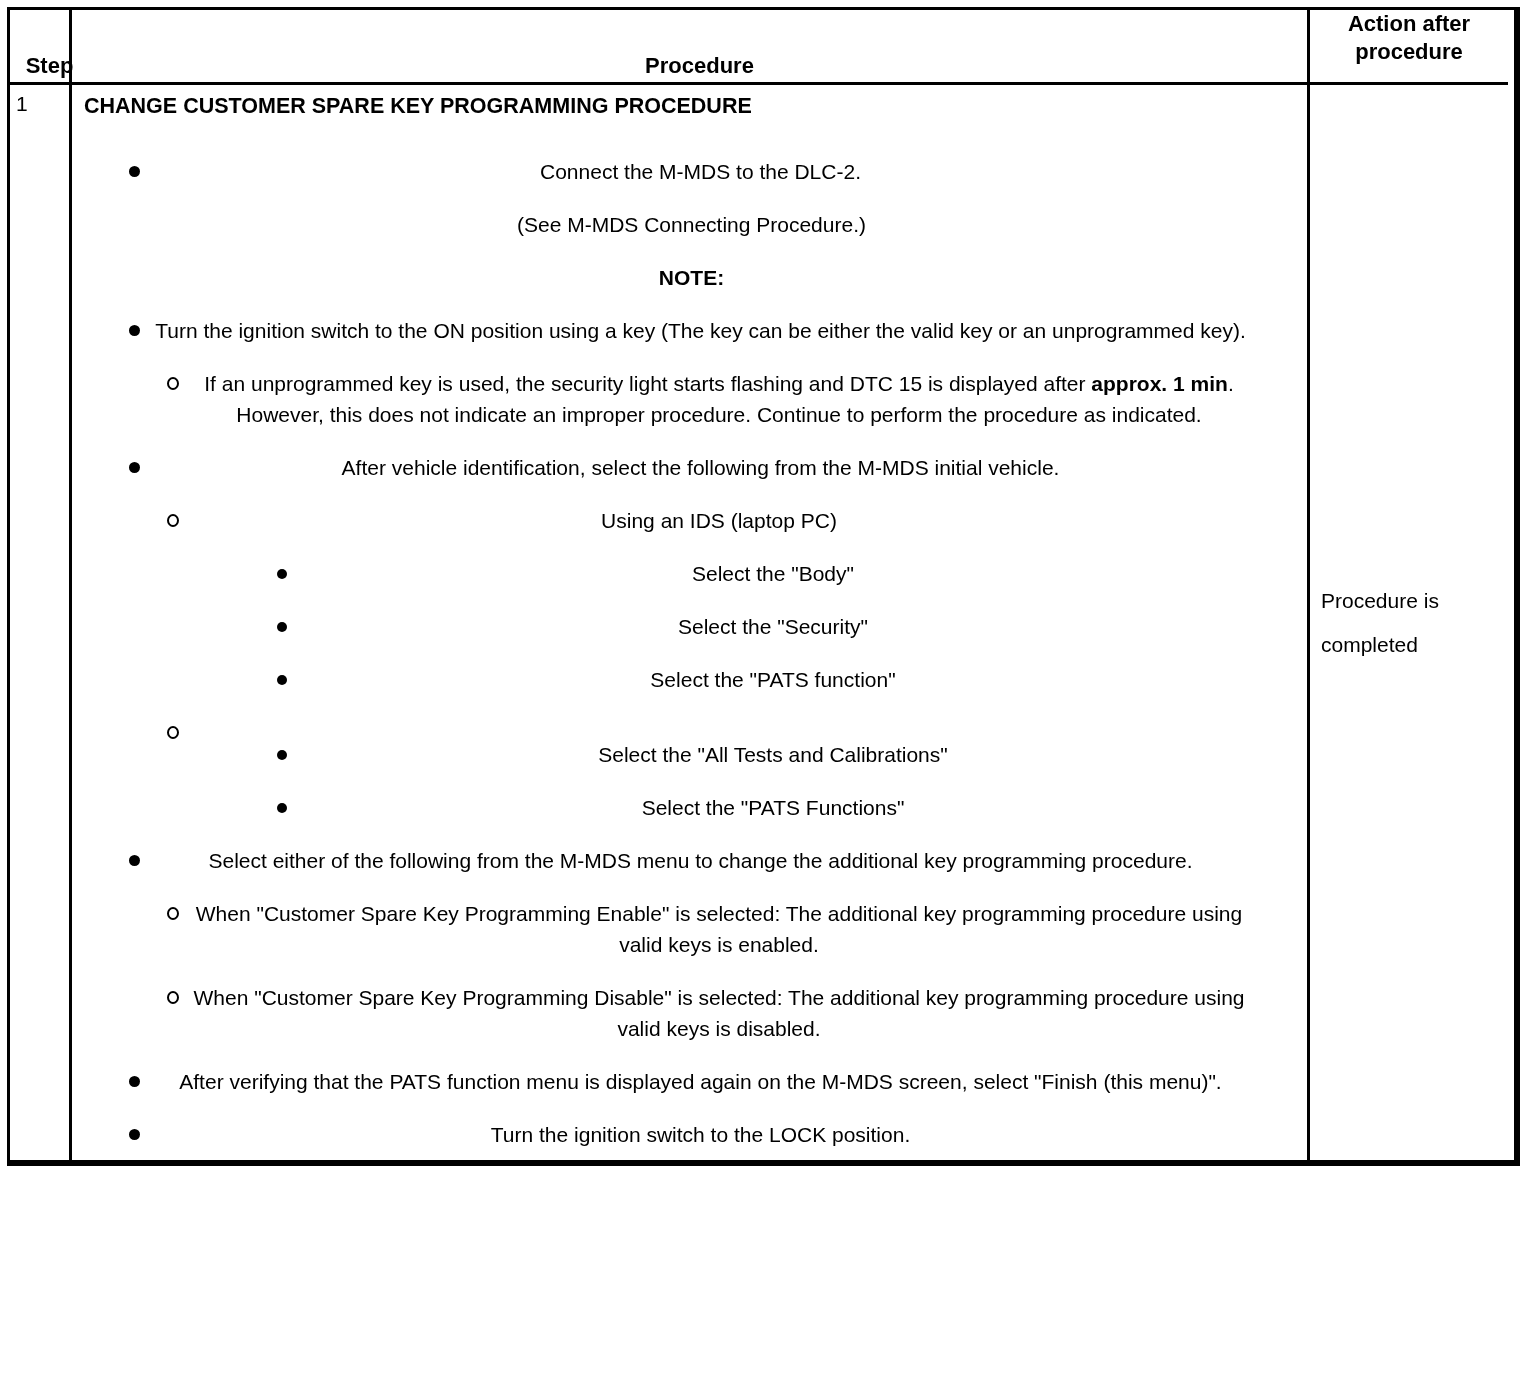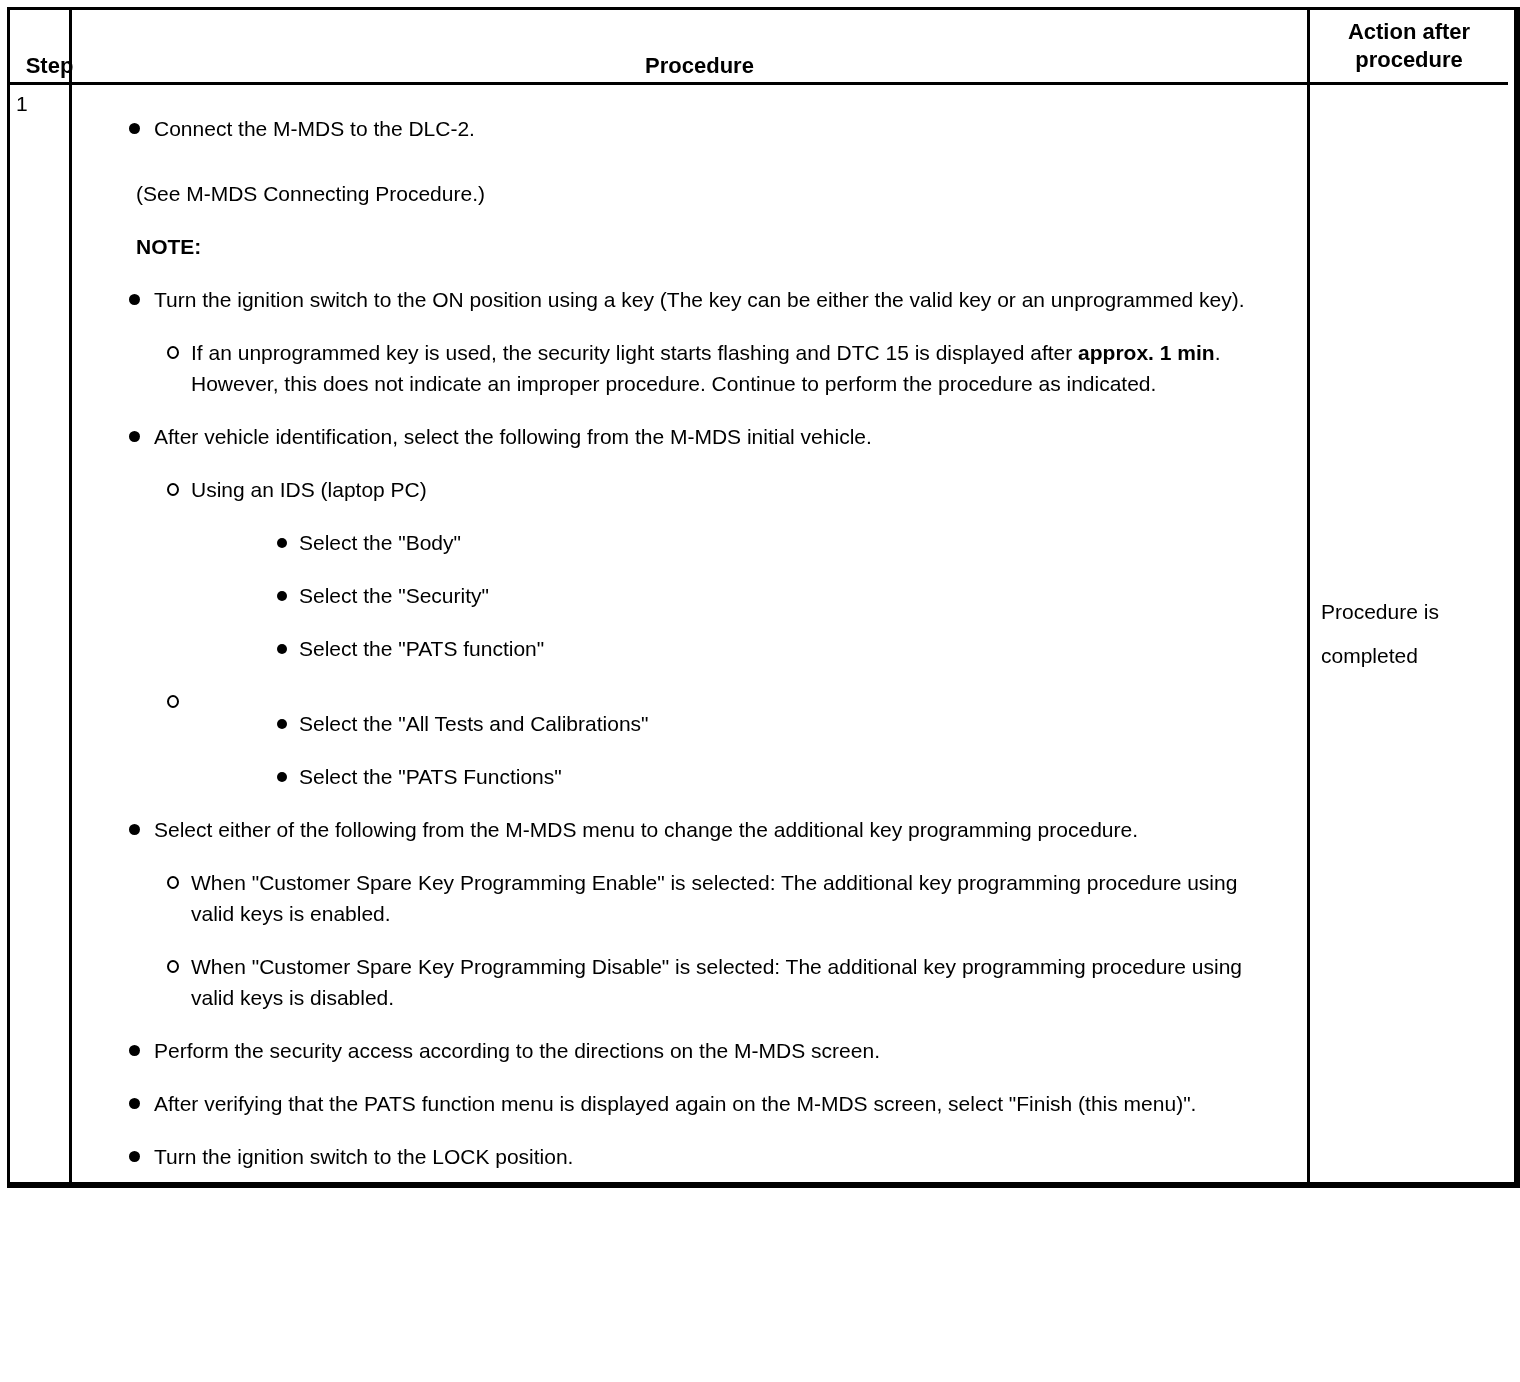--- a/index.html
+++ b/index.html
@@ -44,21 +44,21 @@
     justify-content: center;
     padding-bottom: 3px;
   }
   .h-proc {
     border-right: 3px solid #000;
     align-items: flex-end;
     justify-content: center;
     padding-bottom: 3px;
   }
   .h-action {
-    align-items: center;
+    align-items: flex-start;
     justify-content: center;
     text-align: center;
     line-height: 28px;
     padding: 0 26px;
   }
   
   .bcell { box-sizing: border-box; }
   .c-step {
     border-right: 3px solid #000;
     font-size: 21px;
@@ -82,20 +82,21 @@
     font-weight: bold;
     font-size: 21.5px;
     line-height: 31px;
     padding-left: 12px;
   }
   .item {
     display: flex;
     margin-top: 22px;
     font-size: 21px;
     line-height: 31px;
+    text-align: center;
   }
   .content > .item:nth-child(2) { margin-top: 34px; }
   .lvl0 { padding-left: 64px; }
   .lvl1 { padding-left: 57px; }
   .lvl2 { padding-left: 95px; }
   .lvl3 { padding-left: 205px; }
   .lvl1 .bullet { flex: 0 0 25px; }
   .lvl2 .bullet { flex: 0 0 24px; }
   .lvl3 .bullet { flex: 0 0 22px; }
   .bullet { position: relative; }
@@ -138,20 +139,21 @@
     <div class="hcell h-action">
       <span>Action after procedure</span>
     </div>
 
     <div class="bcell c-step">
       <span>1</span>
     </div>
 
     <div class="bcell c-proc">
       <div class="content">
+        <div class="row-title">CHANGE CUSTOMER SPARE KEY PROGRAMMING PROCEDURE</div>
 
       <div class="item lvl1">
             <span class="bullet dot"></span>
             <span class="text">Connect the M-MDS to the DLC-2.</span>
           </div>
           <div class="item lvl0">
             <span class="text">(See M-MDS Connecting Procedure.)</span>
           </div>
           <div class="item lvl0 bold">
             <span class="text">NOTE:</span>
@@ -202,24 +204,20 @@
           <div class="item lvl2">
             <span class="bullet open"></span>
             <span class="text">When "Customer Spare Key Programming Enable" is selected: The additional key programming procedure using valid keys is enabled.</span>
           </div>
           <div class="item lvl2">
             <span class="bullet open"></span>
             <span class="text">When "Customer Spare Key Programming Disable" is selected: The additional key programming procedure using valid keys is disabled.</span>
           </div>
           <div class="item lvl1">
             <span class="bullet dot"></span>
-            <span class="text">Perform the security access according to the directions on the M-MDS screen.</span>
-          </div>
-          <div class="item lvl1">
-            <span class="bullet dot"></span>
             <span class="text">After verifying that the PATS function menu is displayed again on the M-MDS screen, select "Finish (this menu)".</span>
           </div>
           <div class="item lvl1">
             <span class="bullet dot"></span>
             <span class="text">Turn the ignition switch to the LOCK position.</span>
           </div>
         </div>
     </div>
 
     <div class="bcell c-action">

